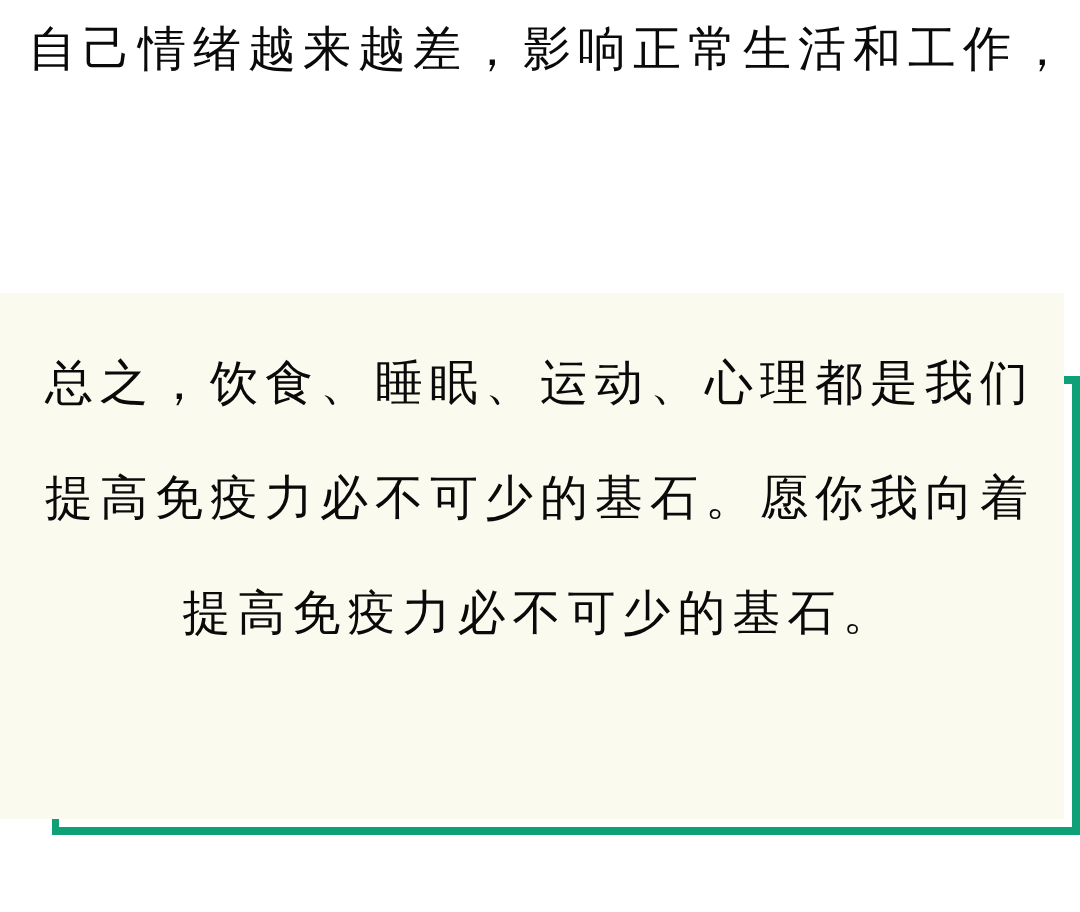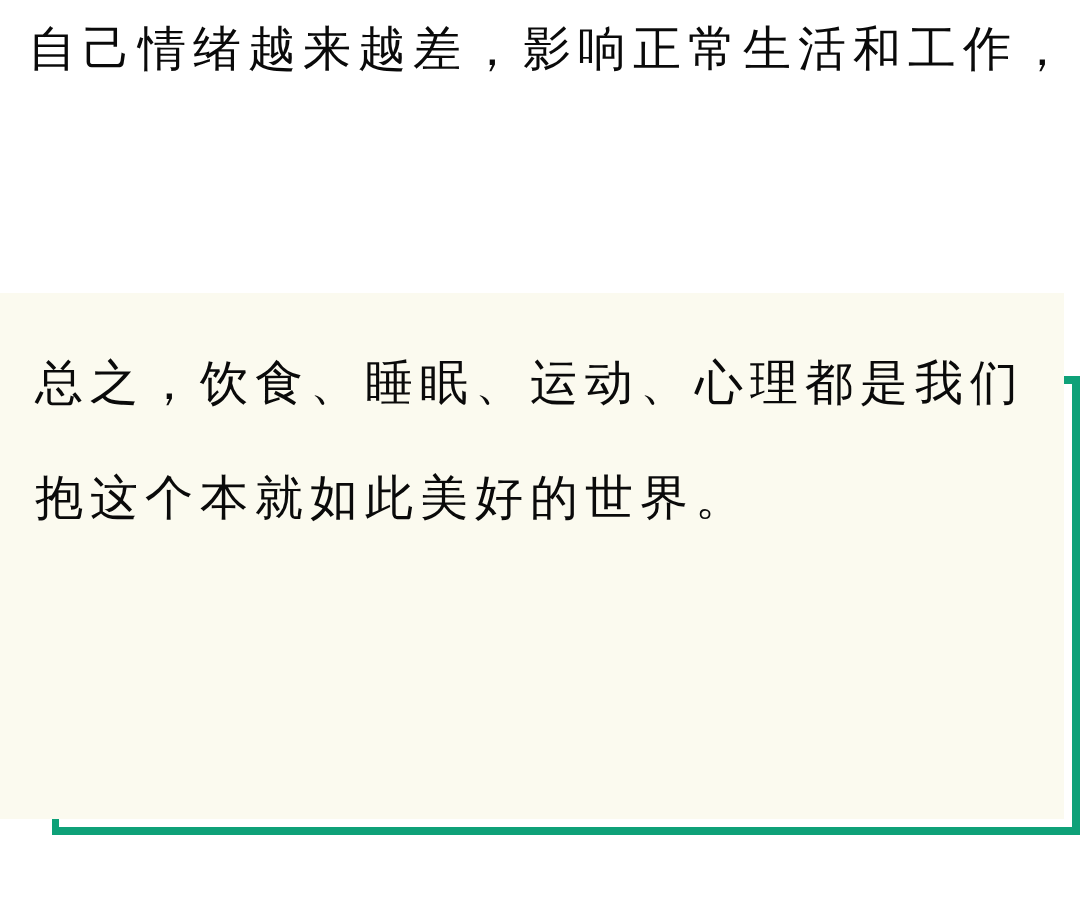--- a/index.html
+++ b/index.html
@@ -43,20 +43,21 @@
   .quote-text {
     position: absolute;
     left: 35px;
     top: 32px;
     width: 1010px;
     color: #0a0a0a;
     font-size: 48px;
     line-height: 115px;
     letter-spacing: 7px;
     white-space: nowrap;
+    text-align: center;
   }
   
   .accent {
     position: absolute;
     background: #0ea178;
   }
   .accent-right-bar {
     left: 1072px;
     top: 376px;
     width: 8px;
@@ -86,21 +87,22 @@
 
 <div class="page">
 
   <div class="intro" style="color: rgb(10, 10, 10);">
     <div class="intro-line">自己情绪越来越差，影响正常生活和工作，</div>
   </div>
 
   <div class="quote-box" style="background: rgb(251, 250, 239);">
     <div class="quote-text" style="color: rgb(10, 10, 10);">
       <div class="quote-line">总之，饮食、睡眠、运动、心理都是我们</div>
-      <div class="quote-line">抱这个本就如此美好的世界。</div>
+      <div class="quote-line">提高免疫力必不可少的基石。愿你我向着</div>
+      <div class="quote-line">提高免疫力必不可少的基石。</div>
     </div>
   </div>
 
   <div class="accent accent-right-bar" style="background: rgb(14, 161, 120);"></div>
   <div class="accent accent-top-stub" style="background: rgb(14, 161, 120);"></div>
   <div class="accent accent-bottom-bar" style="background: rgb(14, 161, 120);"></div>
   <div class="accent accent-left-stub" style="background: rgb(14, 161, 120);"></div>
 
 </div>
 

